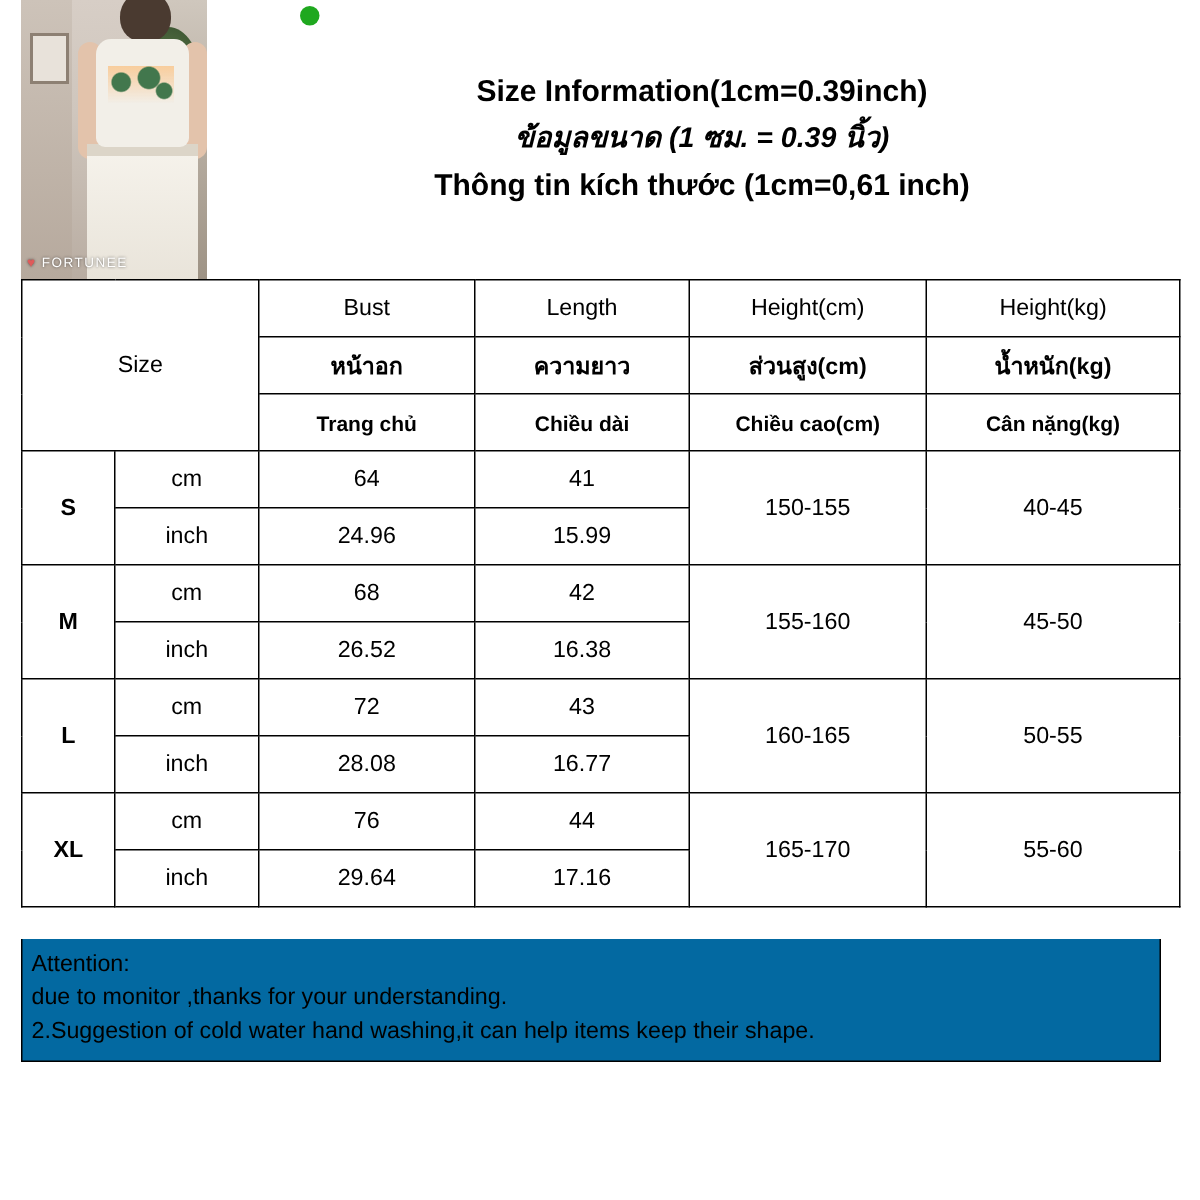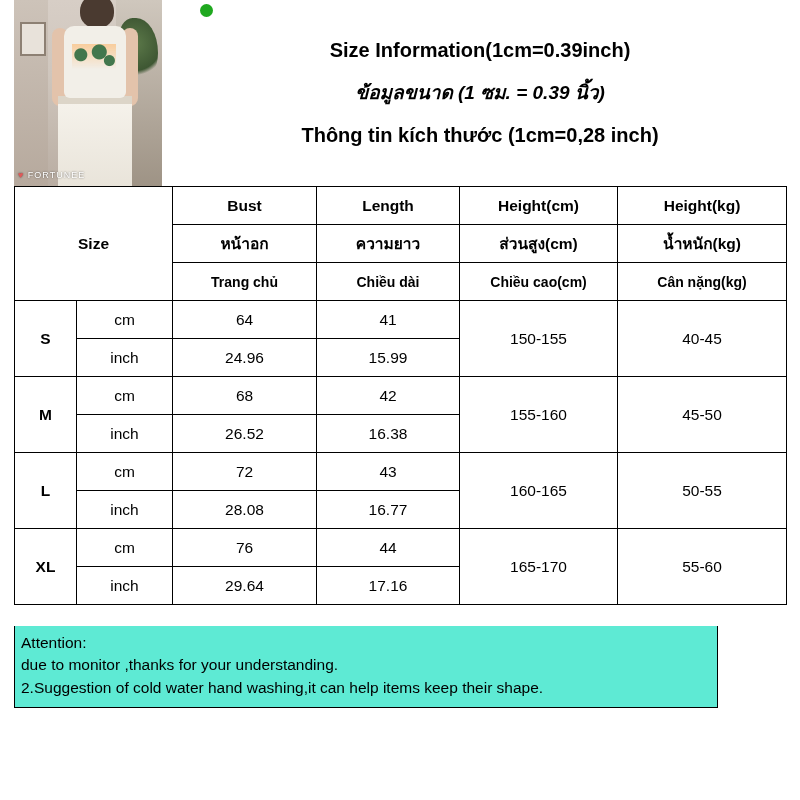--- a/index.html
+++ b/index.html
@@ -26,21 +26,21 @@
     position: absolute;
     left: 14px;
     top: 0px;
     width: 772px;
     height: 186px;
     display: flex;
     align-items: flex-start;
   }
   .photo {
     position: relative;
-    width: 148px;
+    width: 124px;
     height: 186px;
     background: linear-gradient(180deg, #d7cec6 0%, #cfc6bd 40%, #b9ada2 100%);
     overflow: hidden;
     flex: 0 0 auto;
   }
   
   .photo .wall-left {
     position: absolute; left: 0; top: 0; width: 34px; height: 186px;
     background: linear-gradient(180deg,#cdc3b9,#b6a99d);
   }
@@ -101,21 +101,20 @@
 
   .title-block {
     flex: 1 1 auto;
     height: 186px;
     display: flex;
     flex-direction: column;
     align-items: center;
     justify-content: center;
     padding-left: 12px;
     box-sizing: border-box;
-    gap: 11px;
   }
   .title-line {
     font-weight: bold;
     font-size: 20px;
     line-height: 1.62;
     text-align: center;
     white-space: nowrap;
   }
   .title-line.thai { font-size: 19px; font-style: italic; }
 
@@ -149,42 +148,42 @@
   }
   .c-size   { width: 62px; }
   .c-unit   { width: 96px; }
   .c-bust   { width: 144px; }
   .c-length { width: 143px; }
   .c-height { width: 158px; }
   .c-weight { width: 169px; }
 
   .hdr-size {
     font-size: 25px;
-    font-weight: bold;
-  }
-  .hdr-cell { font-weight: bold; font-size: 16px; }
+    font-weight: normal;
+  }
+  .hdr-cell { font-weight: normal; font-size: 16px; }
   .hdr-cell.thai { font-weight: bold; font-size: 15.5px; text-align: center; }
   .hdr-cell.viet { font-weight: bold; font-size: 14px; }
   .row-size { font-weight: bold; font-size: 17px; }
   .row-unit { font-weight: normal; font-size: 15.5px; }
   .num { font-size: 16px; }
 
   
   .attention {
     position: absolute;
     left: 14px;
     top: 626px;
-    width: 704px;
+    width: 760px;
     box-sizing: border-box;
     border: 1px solid #000000;
     border-top: none;
     padding: 6px 6px 8px 6px;
     font-size: 15.5px;
     line-height: 1.45;
-    background: #5eead4;
+    background: #0369a1;
   }
   .attention p { margin: 0; }
 </style>
 </head>
 <body>
 
 <div class="page">
 
   <div class="green-dot"></div>
 
@@ -201,21 +200,21 @@
       <div class="pants"></div>
       <div class="belt"></div>
       <div class="person-top"></div>
       <div class="print"></div>
       <div class="logo"><span class="heart">♥</span> <span>FORTUNEE</span></div>
     </div>
 
     <div class="title-block">
       <div class="title-line">Size Information(1cm=0.39inch)</div>
       <div class="title-line thai">ข้อมูลขนาด (1 ซม. = 0.39 นิ้ว)</div>
-      <div class="title-line">Thông tin kích thước (1cm=0,28 inch)</div>
+      <div class="title-line">Thông tin kích thước (1cm=0,61 inch)</div>
     </div>
 
   </div>
 
   <table class="size-table">
     <colgroup>
       <col class="c-size">
         <col class="c-unit">
         <col class="c-bust">
         <col class="c-length">

